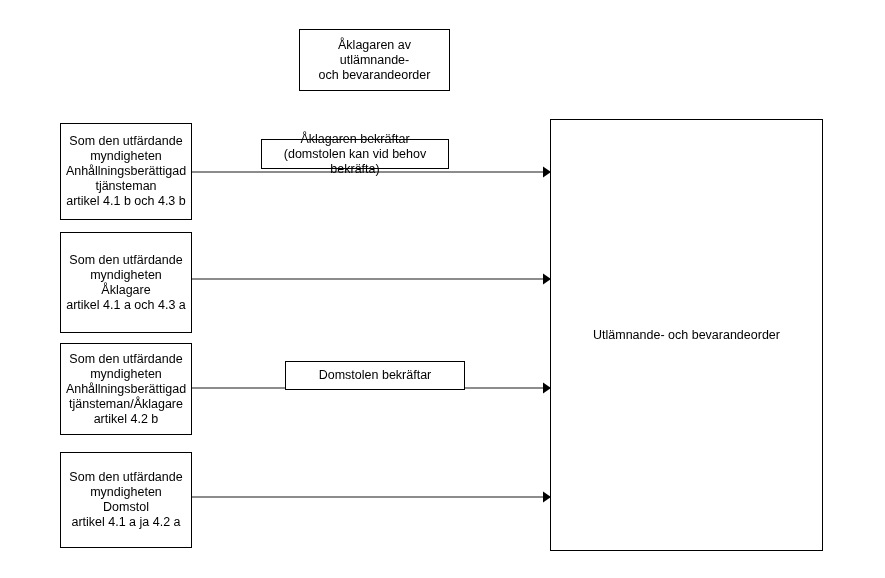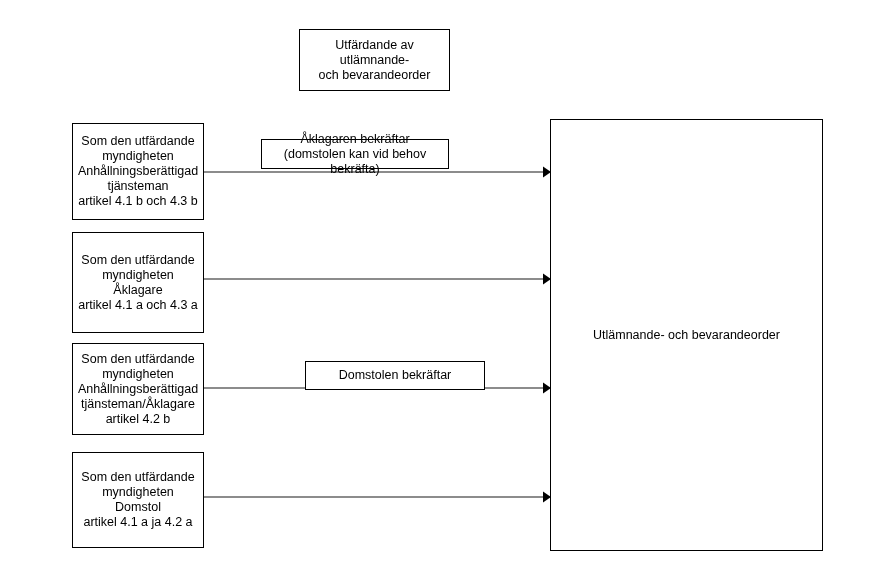--- a/index.html
+++ b/index.html
@@ -40,41 +40,40 @@
   
   #title-box {
     left: 299px;
     top: 29px;
     width: 151px;
     height: 62px;
   }
 
   
   .source-box {
-    left: 72px;
+    left: 60px;
     width: 132px;
   }
   #source-box-0 { top: 123px;  height: 97px; }
   #source-box-1 { top: 232px;  height: 101px; }
   #source-box-2 { top: 343px;  height: 92px; }
   #source-box-3 { top: 452px;  height: 96px; }
 
   
   #label-box-0 {
     left: 261px;
     top: 139px;
     width: 188px;
     height: 30px;
   }
   #label-box-1 {
     left: 285px;
     top: 361px;
     width: 180px;
     height: 29px;
-    margin-left: 20px;
   }
 
   
   #target-box {
     left: 550px;
     top: 119px;
     width: 273px;
     height: 432px;
     font-size: 12.5px;
   }
@@ -117,21 +116,21 @@
       <line class="arrow-line" x1="192" y1="388" x2="543" y2="388"></line>
       <polygon class="arrow-head" points="543,382.5 551,388 543,393.5"></polygon>
     </g>
     <g>
       <line class="arrow-line" x1="192" y1="497" x2="543" y2="497"></line>
       <polygon class="arrow-head" points="543,491.5 551,497 543,502.5"></polygon>
     </g>
   </svg>
 
   <div class="node" id="title-box">
-    <span class="txt">Utfärdande av utlämnande-
+    <span class="txt">Åklagaren av utlämnande-
 och bevarandeorder</span>
   </div>
 
   <div class="node source-box" id="source-box-0">
     <span class="txt">Som den utfärdande
 myndigheten
 Anhållningsberättigad
 tjänsteman
 artikel 4.1 b och 4.3 b</span>
   </div>

